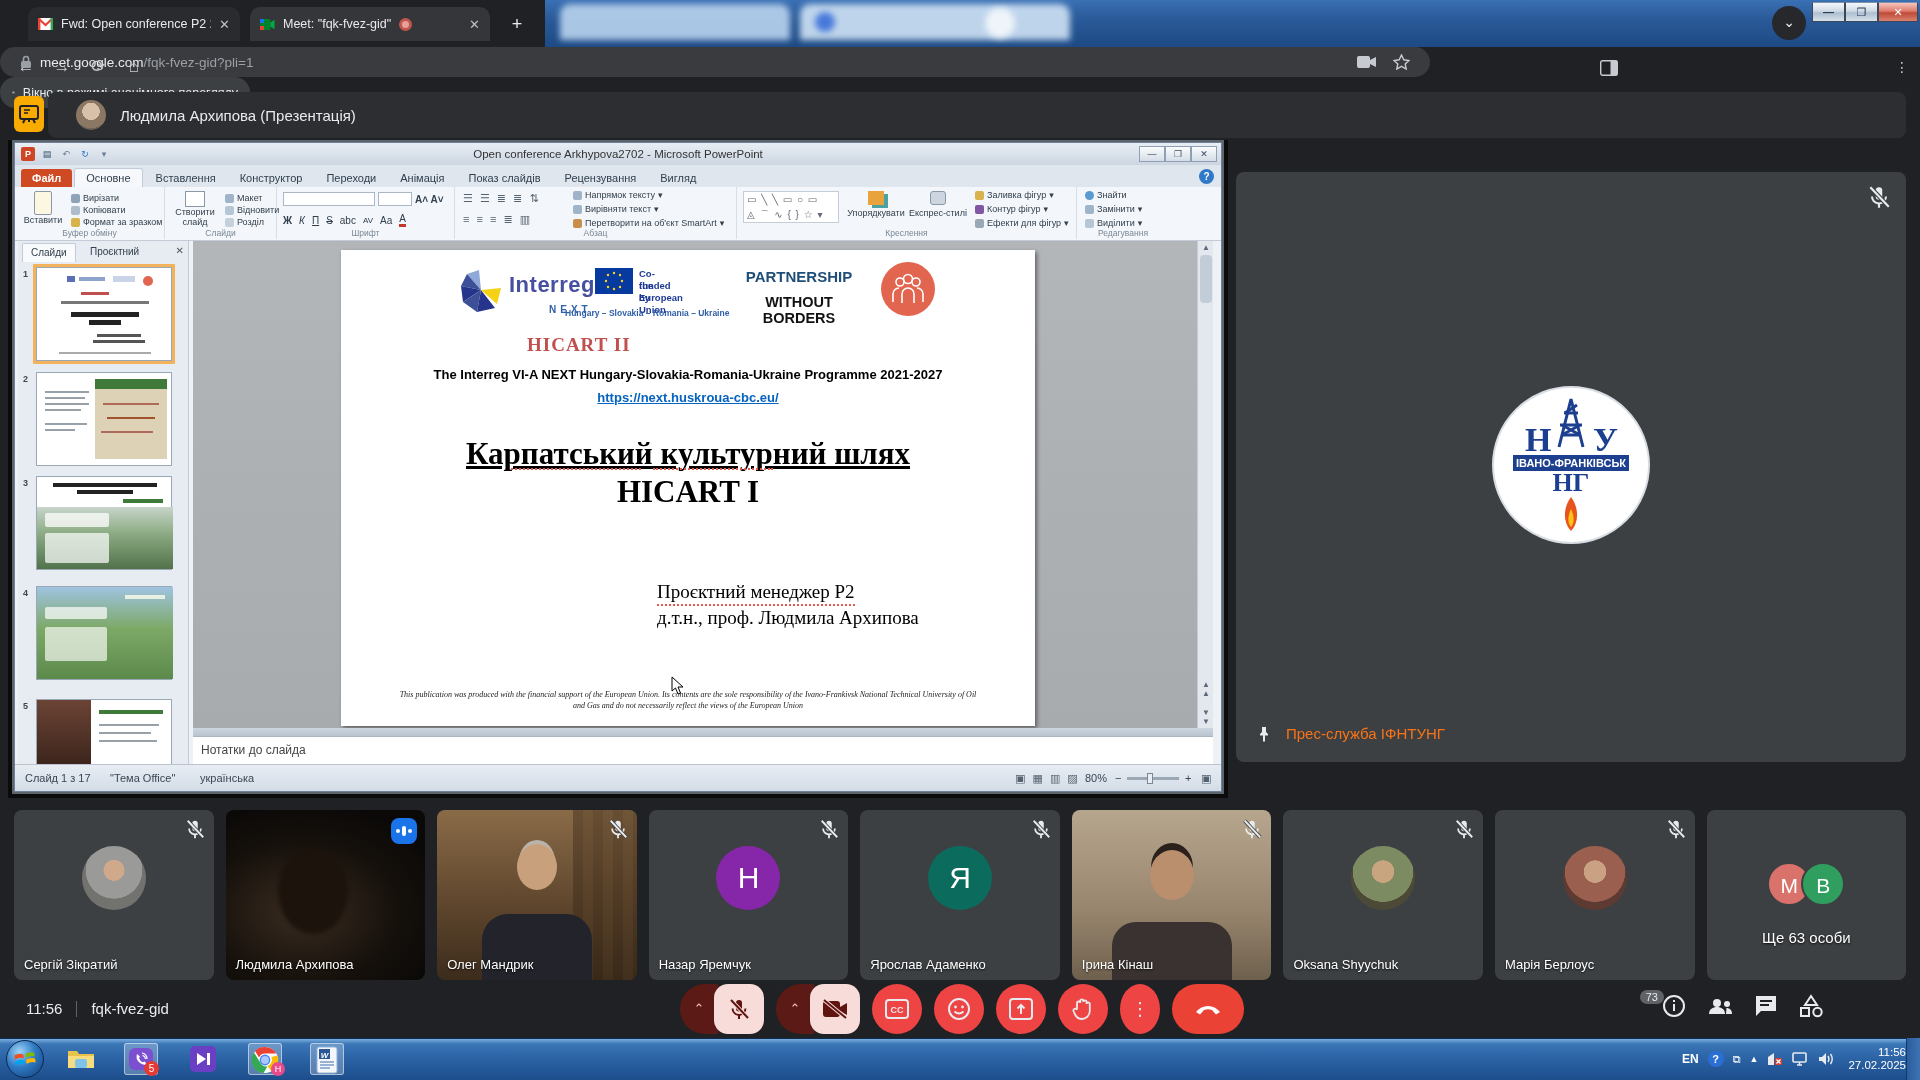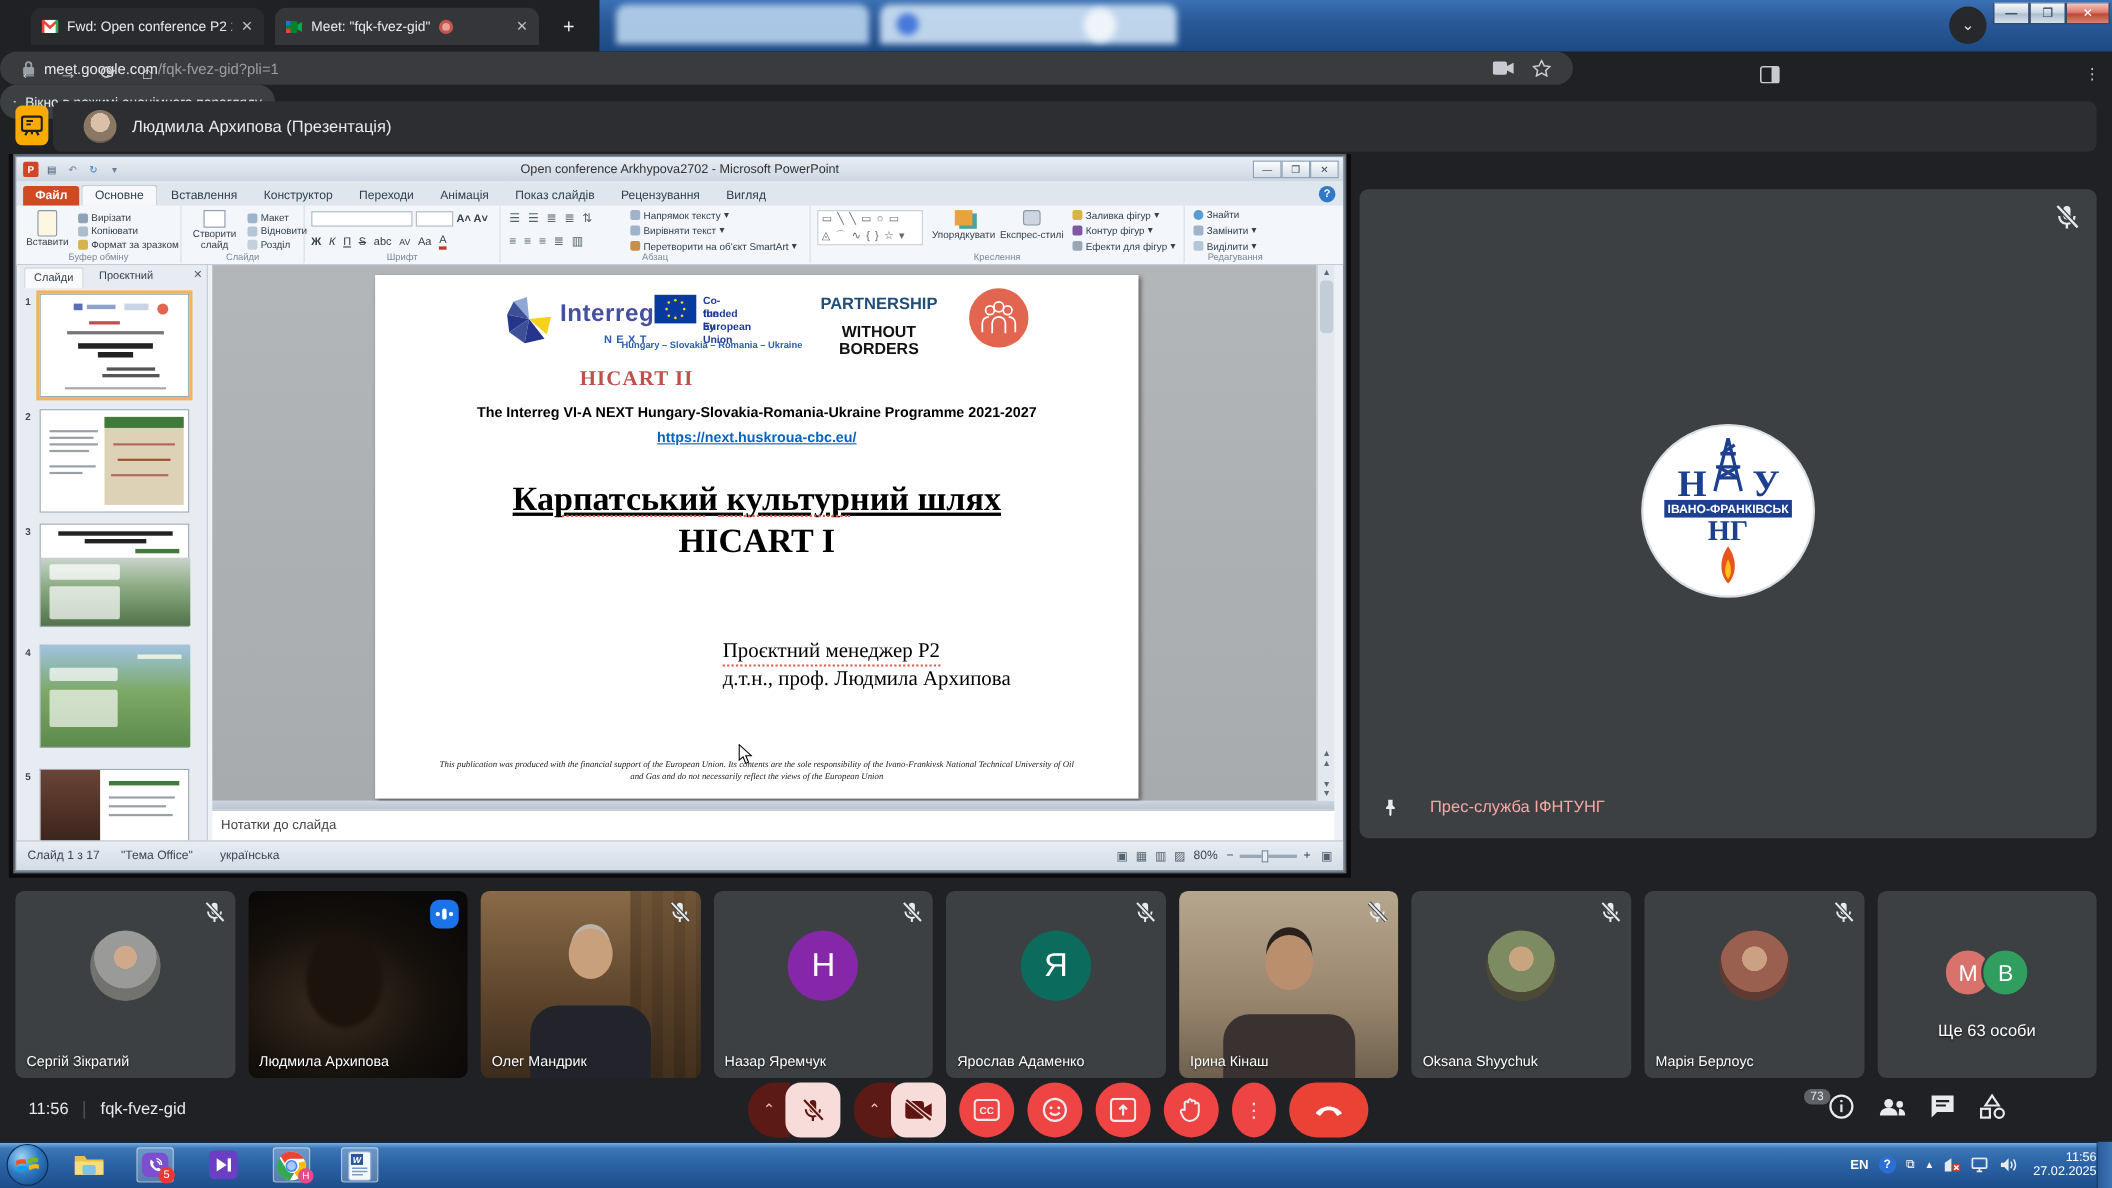--- a/index.html
+++ b/index.html
@@ -108,21 +108,21 @@
   .programme { left:0; top:117px; width:100%; text-align:center; font-size:13px; font-weight:bold; color:#000; }
   .slink { left:0; top:140px; width:100%; text-align:center; font-size:13px; font-weight:bold; color:#0563c1; text-decoration:underline; }
   .stitle1 { left:0; top:186px; width:100%; text-align:center; font-size:31px; font-weight:bold; color:#000; text-decoration:underline; }
   .stitle2 { left:0; top:224px; width:100%; text-align:center; font-size:31px; font-weight:bold; color:#000; }
   .squig { height:2px; border-bottom:2px dotted #e05a4e; }
   .manager { left:316px; top:330px; font-size:19px; color:#000; line-height:24px; }
   .sfooter { left:27px; top:440px; width:640px; text-align:center; font-size:8px; font-style:italic; color:#222; line-height:10.5px; }
 
   
   .pinned { left:1236px; top:172px; width:670px; height:590px; background:#3c4043; border-radius:8px; }
-  .pin-label { position:absolute; left:20px; bottom:20px; display:flex; align-items:center; gap:28px; color:#fca5a5; font-size:15px; }
+  .pin-label { position:absolute; left:20px; bottom:20px; display:flex; align-items:center; gap:14px; color:#f97316; font-size:15px; }
   .micoff { position:absolute; top:12px; right:14px; width:26px; height:26px; }
   .uni-logo { position:absolute; left:50%; top:50%; transform:translate(-50%,-50%); }
 
   
   .filmstrip { left:14px; top:810px; width:1892px; height:170px; display:flex; gap:12px; }
   .tile { position:relative; flex:1; background:#3c4043; border-radius:8px; overflow:hidden; }
   .tile-name { position:absolute; left:10px; bottom:8px; color:#fff; font-size:13px; text-shadow:0 1px 2px rgba(0,0,0,.85); white-space:nowrap; }
   .tile .micoff { top:8px; right:8px; width:22px; height:22px; }
   .avatar { position:absolute; left:50%; top:36px; transform:translateX(-50%); width:64px; height:64px; border-radius:50%;
     color:#fff; font-size:30px; text-align:center; line-height:64px; }

